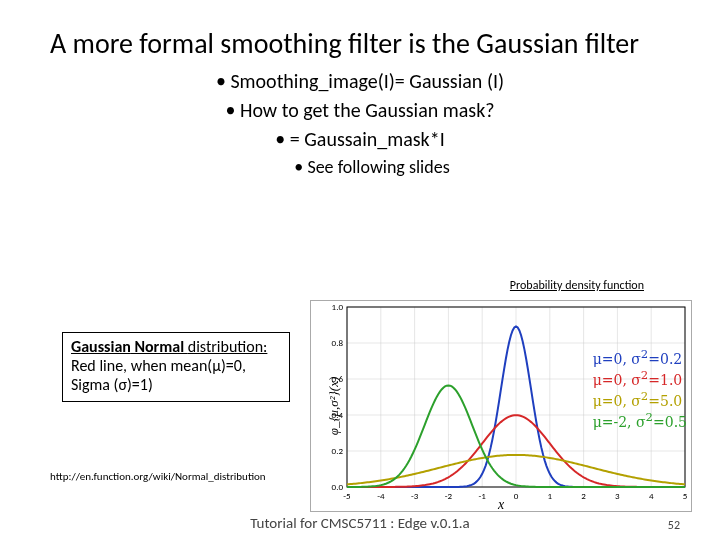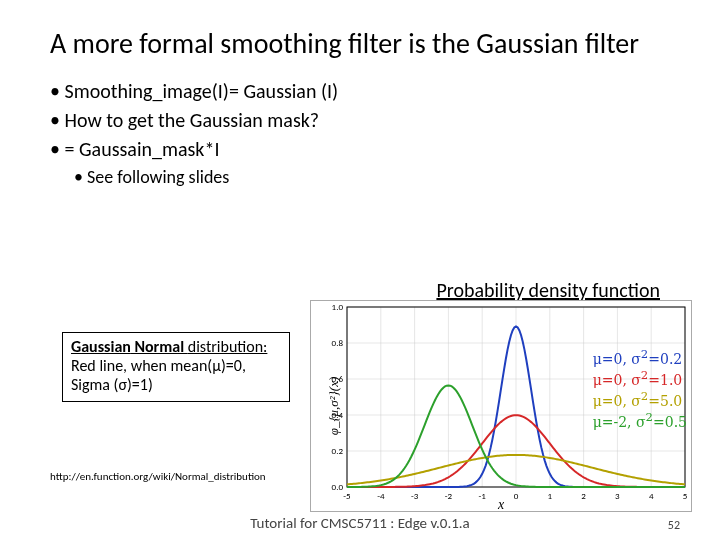--- a/index.html
+++ b/index.html
@@ -14,38 +14,39 @@
   }
   .slide {
     padding: 28px 50px 0 50px;
     box-sizing: border-box;
     height: 100%;
     position: relative;
   }
   .title {
     font-size: 28px;
     line-height: 1.15;
-    margin-bottom: 18px;
+    margin-bottom: 8px;
   }
   .bullets {
     font-size: 20px;
     line-height: 1.35;
+    text-align: center;
   }
   .bullets .b {
     margin-bottom: 2px;
   }
   .sub {
     margin-left: 24px;
     font-size: 18px;
   }
   .pdf-label {
     position: absolute;
-    right: 60px;
+    right: 76px;
     top: 278px;
-    font-size: 20px;
+    font-size: 12px;
     text-decoration: underline;
     text-align: right;
   }
   .note-box {
     position: absolute;
     left: 62px;
     top: 332px;
     width: 210px;
     border: 1px solid #000;
     padding: 4px 8px 6px 8px;

